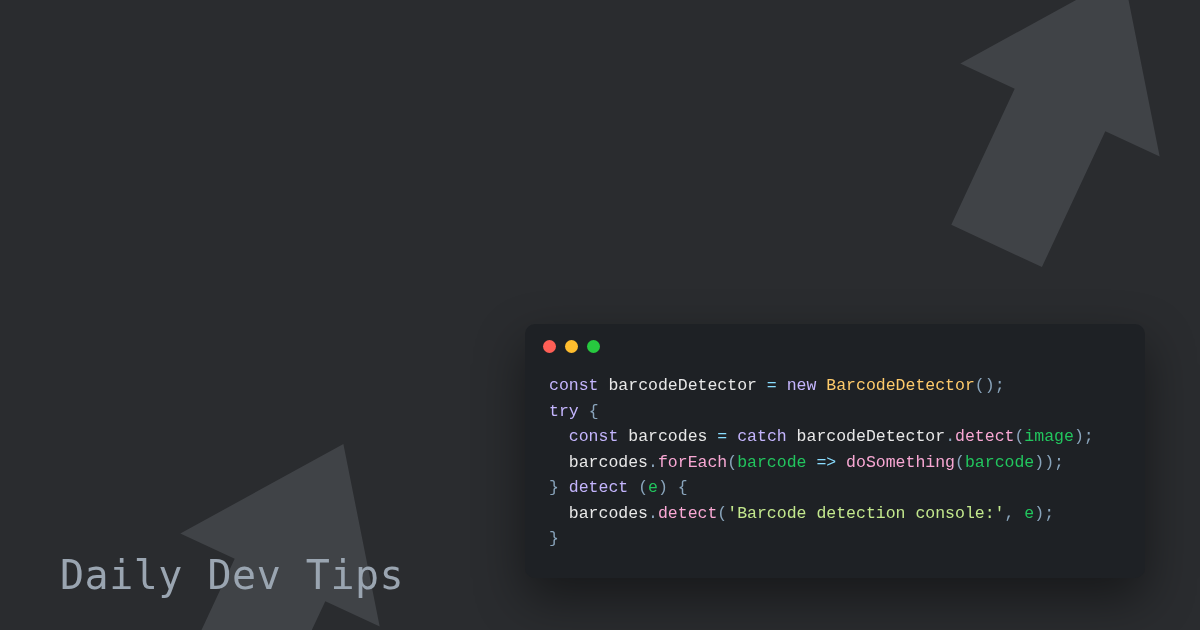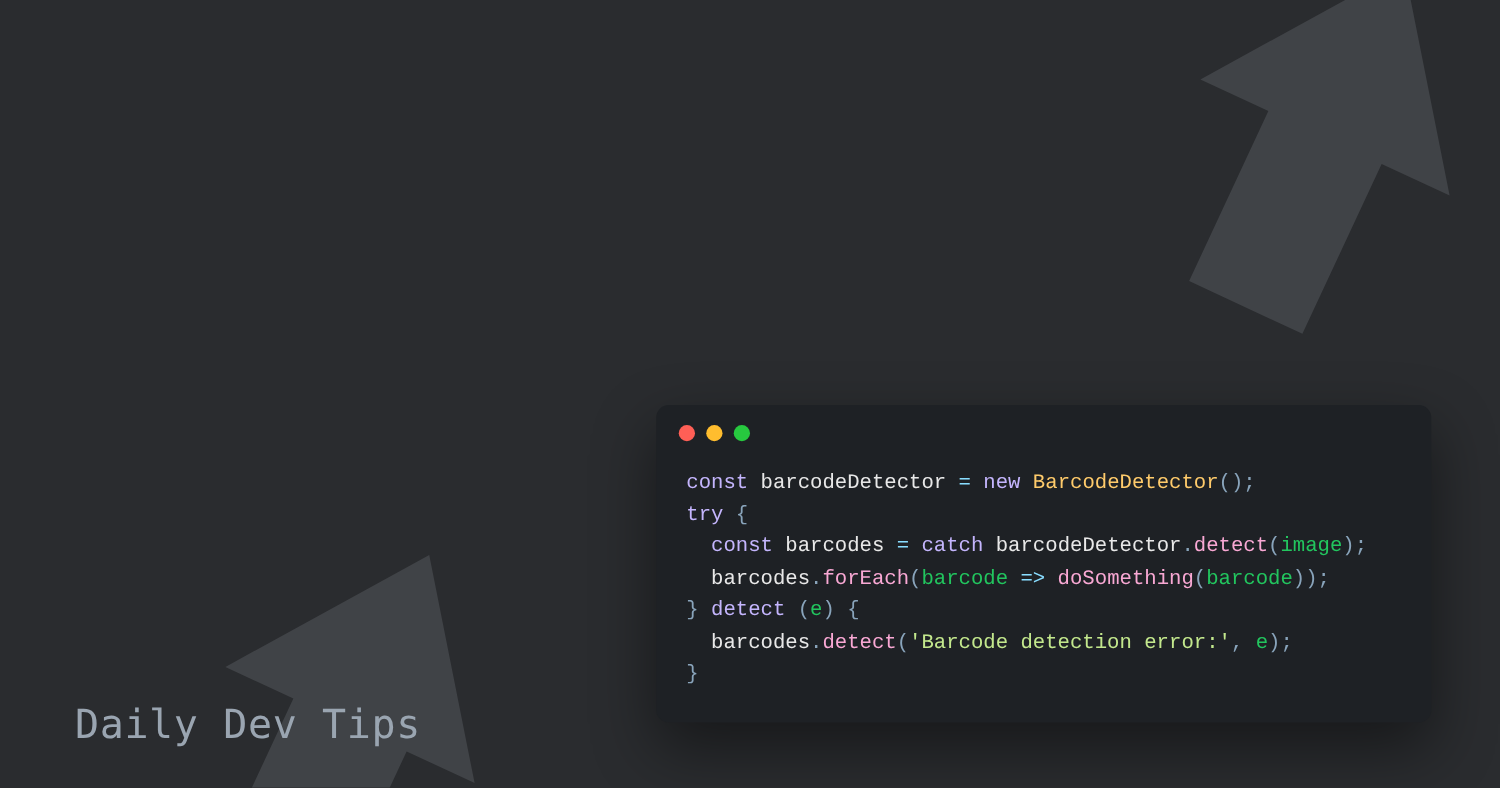--- a/index.html
+++ b/index.html
@@ -32,21 +32,21 @@
       font-size: 85px;
       font-weight: 700;
       line-height: 1.12;
       letter-spacing: -1px;
       color: #f29b91;
     }
     .footer {
       position: absolute;
       bottom: 32px;
       left: 60px;
-      font-size: 32px;
+      font-size: 40px;
       font-weight: 400;
       color: #9aa5b1;
       font-family: ui-monospace, "SF Mono", Menlo, Consolas, monospace;
       letter-spacing: 0.5px;
     }
     .code-window {
       position: absolute;
       right: 55px;
       bottom: 52px;
       width: 620px;
@@ -105,17 +105,17 @@
   <div class="window-controls">
     <div class="window-dot dot-red"></div>
     <div class="window-dot dot-yellow"></div>
     <div class="window-dot dot-green"></div>
   </div>
   <div class="code-content"><span class="tok-kw">const</span> <span class="tok-var">barcodeDetector</span> <span class="tok-op">=</span> <span class="tok-kw">new</span> <span class="tok-class">BarcodeDetector</span><span class="tok-punc">(</span><span class="tok-punc">)</span><span class="tok-punc">;</span>
 <span class="tok-kw">try</span> <span class="tok-punc">{</span>
   <span class="tok-kw">const</span> <span class="tok-var">barcodes</span> <span class="tok-op">=</span> <span class="tok-kw">catch</span> <span class="tok-var">barcodeDetector</span><span class="tok-punc">.</span><span class="tok-fn">detect</span><span class="tok-punc">(</span><span class="tok-param">image</span><span class="tok-punc">)</span><span class="tok-punc">;</span>
   <span class="tok-var">barcodes</span><span class="tok-punc">.</span><span class="tok-fn">forEach</span><span class="tok-punc">(</span><span class="tok-param">barcode</span> <span class="tok-op">=&gt;</span> <span class="tok-fn">doSomething</span><span class="tok-punc">(</span><span class="tok-param">barcode</span><span class="tok-punc">)</span><span class="tok-punc">)</span><span class="tok-punc">;</span>
 <span class="tok-punc">}</span> <span class="tok-kw">detect</span> <span class="tok-punc">(</span><span class="tok-param">e</span><span class="tok-punc">)</span> <span class="tok-punc">{</span>
-  <span class="tok-var">barcodes</span><span class="tok-punc">.</span><span class="tok-fn">detect</span><span class="tok-punc">(</span><span class="tok-str">'Barcode detection error:'</span><span class="tok-punc">,</span> <span class="tok-param">e</span><span class="tok-punc">)</span><span class="tok-punc">;</span>
+  <span class="tok-var">barcodes</span><span class="tok-punc">.</span><span class="tok-fn">detect</span><span class="tok-punc">(</span><span class="tok-str">'Barcode detection console:'</span><span class="tok-punc">,</span> <span class="tok-param">e</span><span class="tok-punc">)</span><span class="tok-punc">;</span>
 <span class="tok-punc">}</span></div>
 </div>
 
 <div class="footer">Daily Dev Tips</div>
 
 </body></html>

